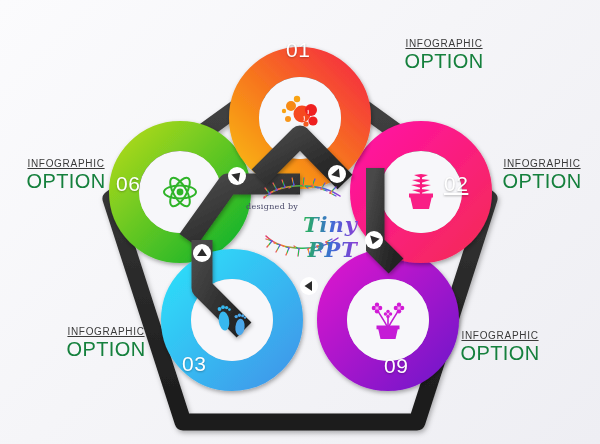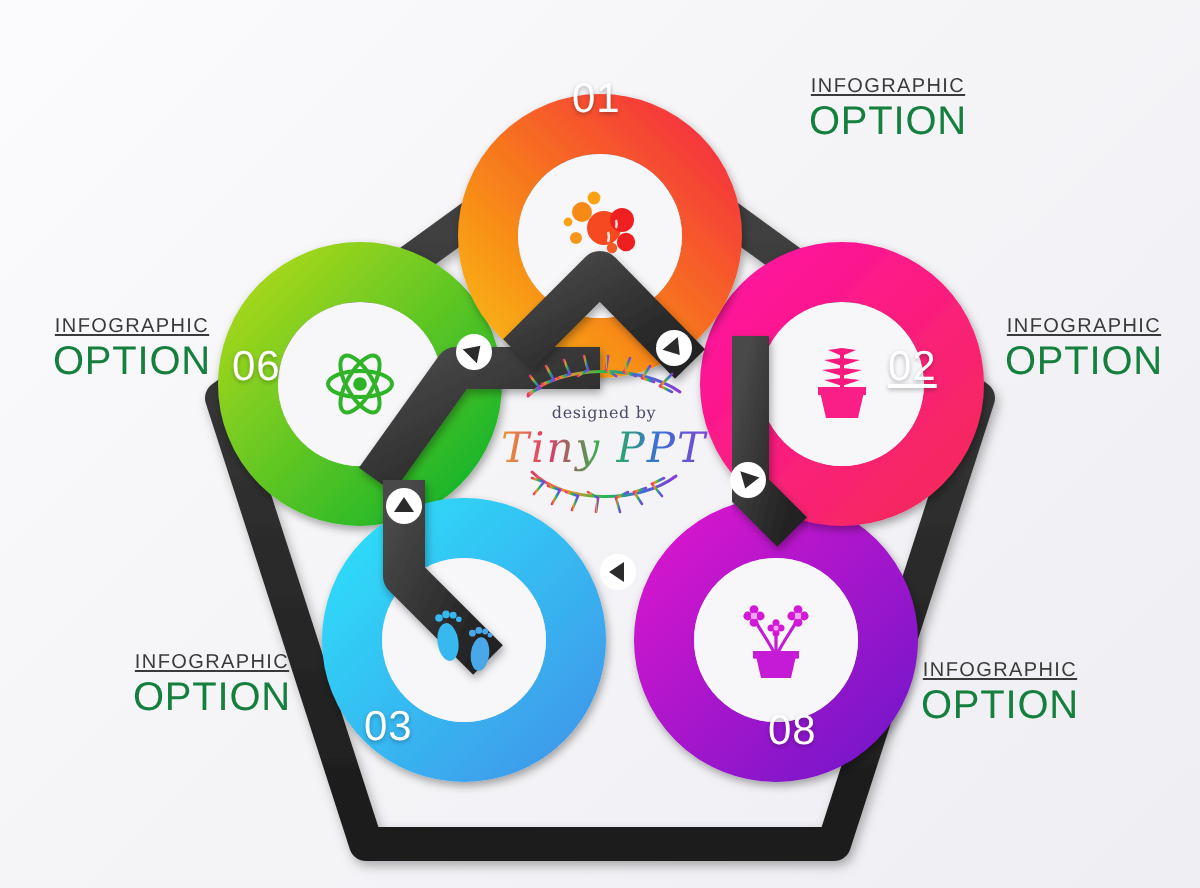--- a/index.html
+++ b/index.html
@@ -24,24 +24,24 @@
 
   .num{position:absolute;color:#fff;font-size:21px;letter-spacing:.5px;
        text-shadow:0 1px 2px rgba(0,0,0,.28);user-select:none;}
   .n01{left:286px;top:38px;}
   .n02{left:444px;top:172px;text-decoration:underline;}
   .n03{left:384px;top:354px;}
   .n04{left:182px;top:352px;}
   .n05{left:116px;top:172px;}
 
   .centerlogo{position:absolute;left:246px;top:172px;width:112px;height:86px;}
-  .cl-txt{position:absolute;left:0;top:30px;width:112px;text-align:center;
+  .cl-txt{position:absolute;left:0;top:30px;width:112px;
      font-size:8px;color:#4a4a6a;font-family:"DejaVu Serif",serif;letter-spacing:.3px;}
-  .cl-brand{position:absolute;left:0;top:40px;width:112px;text-align:center;
-     font-size:21px;font-family:"DejaVu Serif",serif;font-style:italic;font-weight:400;letter-spacing:1px;}
+  .cl-brand{position:absolute;left:0;top:40px;width:112px;text-align:right;
+     font-size:21px;font-family:"DejaVu Serif",serif;font-style:italic;font-weight:700;letter-spacing:1px;}
 </style>
 </head>
 <body>
 
 <div id="stage">
 
   <svg class="layer" viewBox="0 0 600 444">
     <defs>
       <linearGradient id="g01" x1="0" y1="1" x2="1" y2="0">
         <stop offset="0%" stop-color="#f9b312"></stop>
@@ -241,21 +241,21 @@
         <ellipse rx="16" ry="6.5"></ellipse>
         <ellipse rx="16" ry="6.5" transform="rotate(60)"></ellipse>
         <ellipse rx="16" ry="6.5" transform="rotate(-60)"></ellipse>
       </g>
       <circle r="3.4" fill="#2fb428"></circle>
     </g>
   </svg>
 
   <div class="num n01">01</div>
   <div class="num n02">02</div>
-  <div class="num n03">08</div>
+  <div class="num n03">09</div>
   <div class="num n04">03</div>
   <div class="num n05">06</div>
 
   <div class="lbl lbl-tr">
     <div class="l1">INFOGRAPHIC</div>
     <div class="l2">OPTION</div>
   </div>
   <div class="lbl lbl-r">
     <div class="l1">INFOGRAPHIC</div>
     <div class="l2">OPTION</div>

